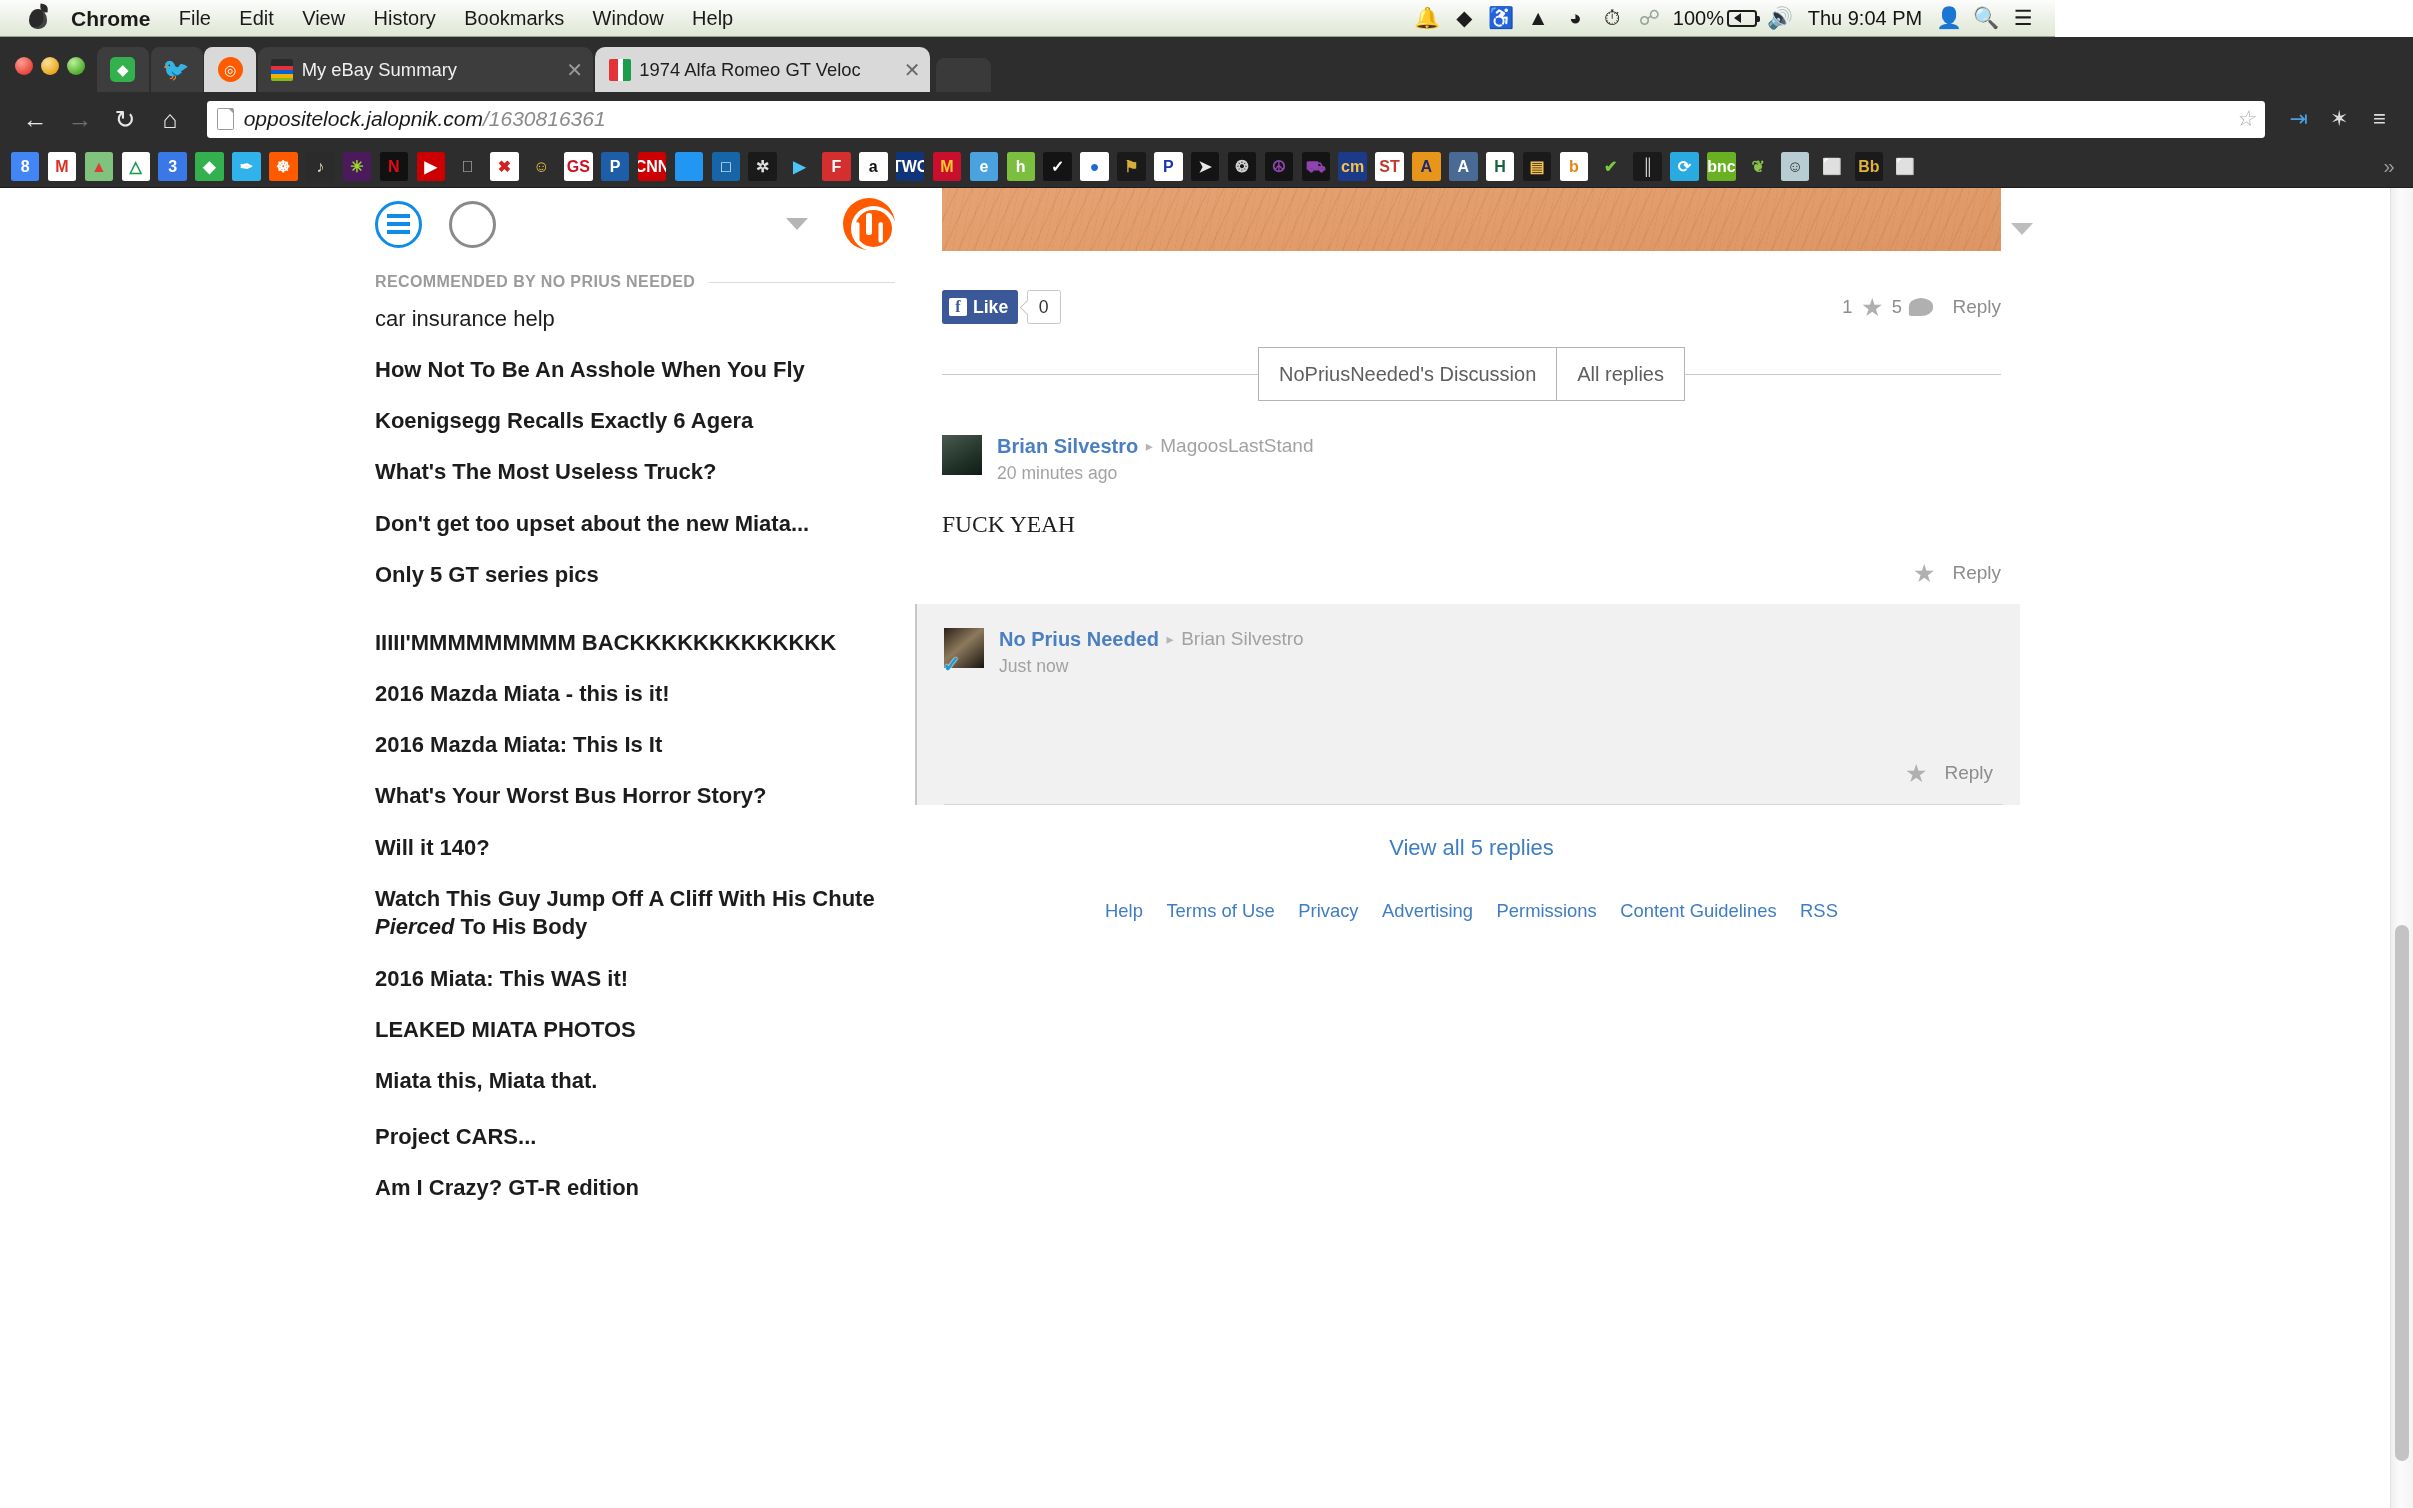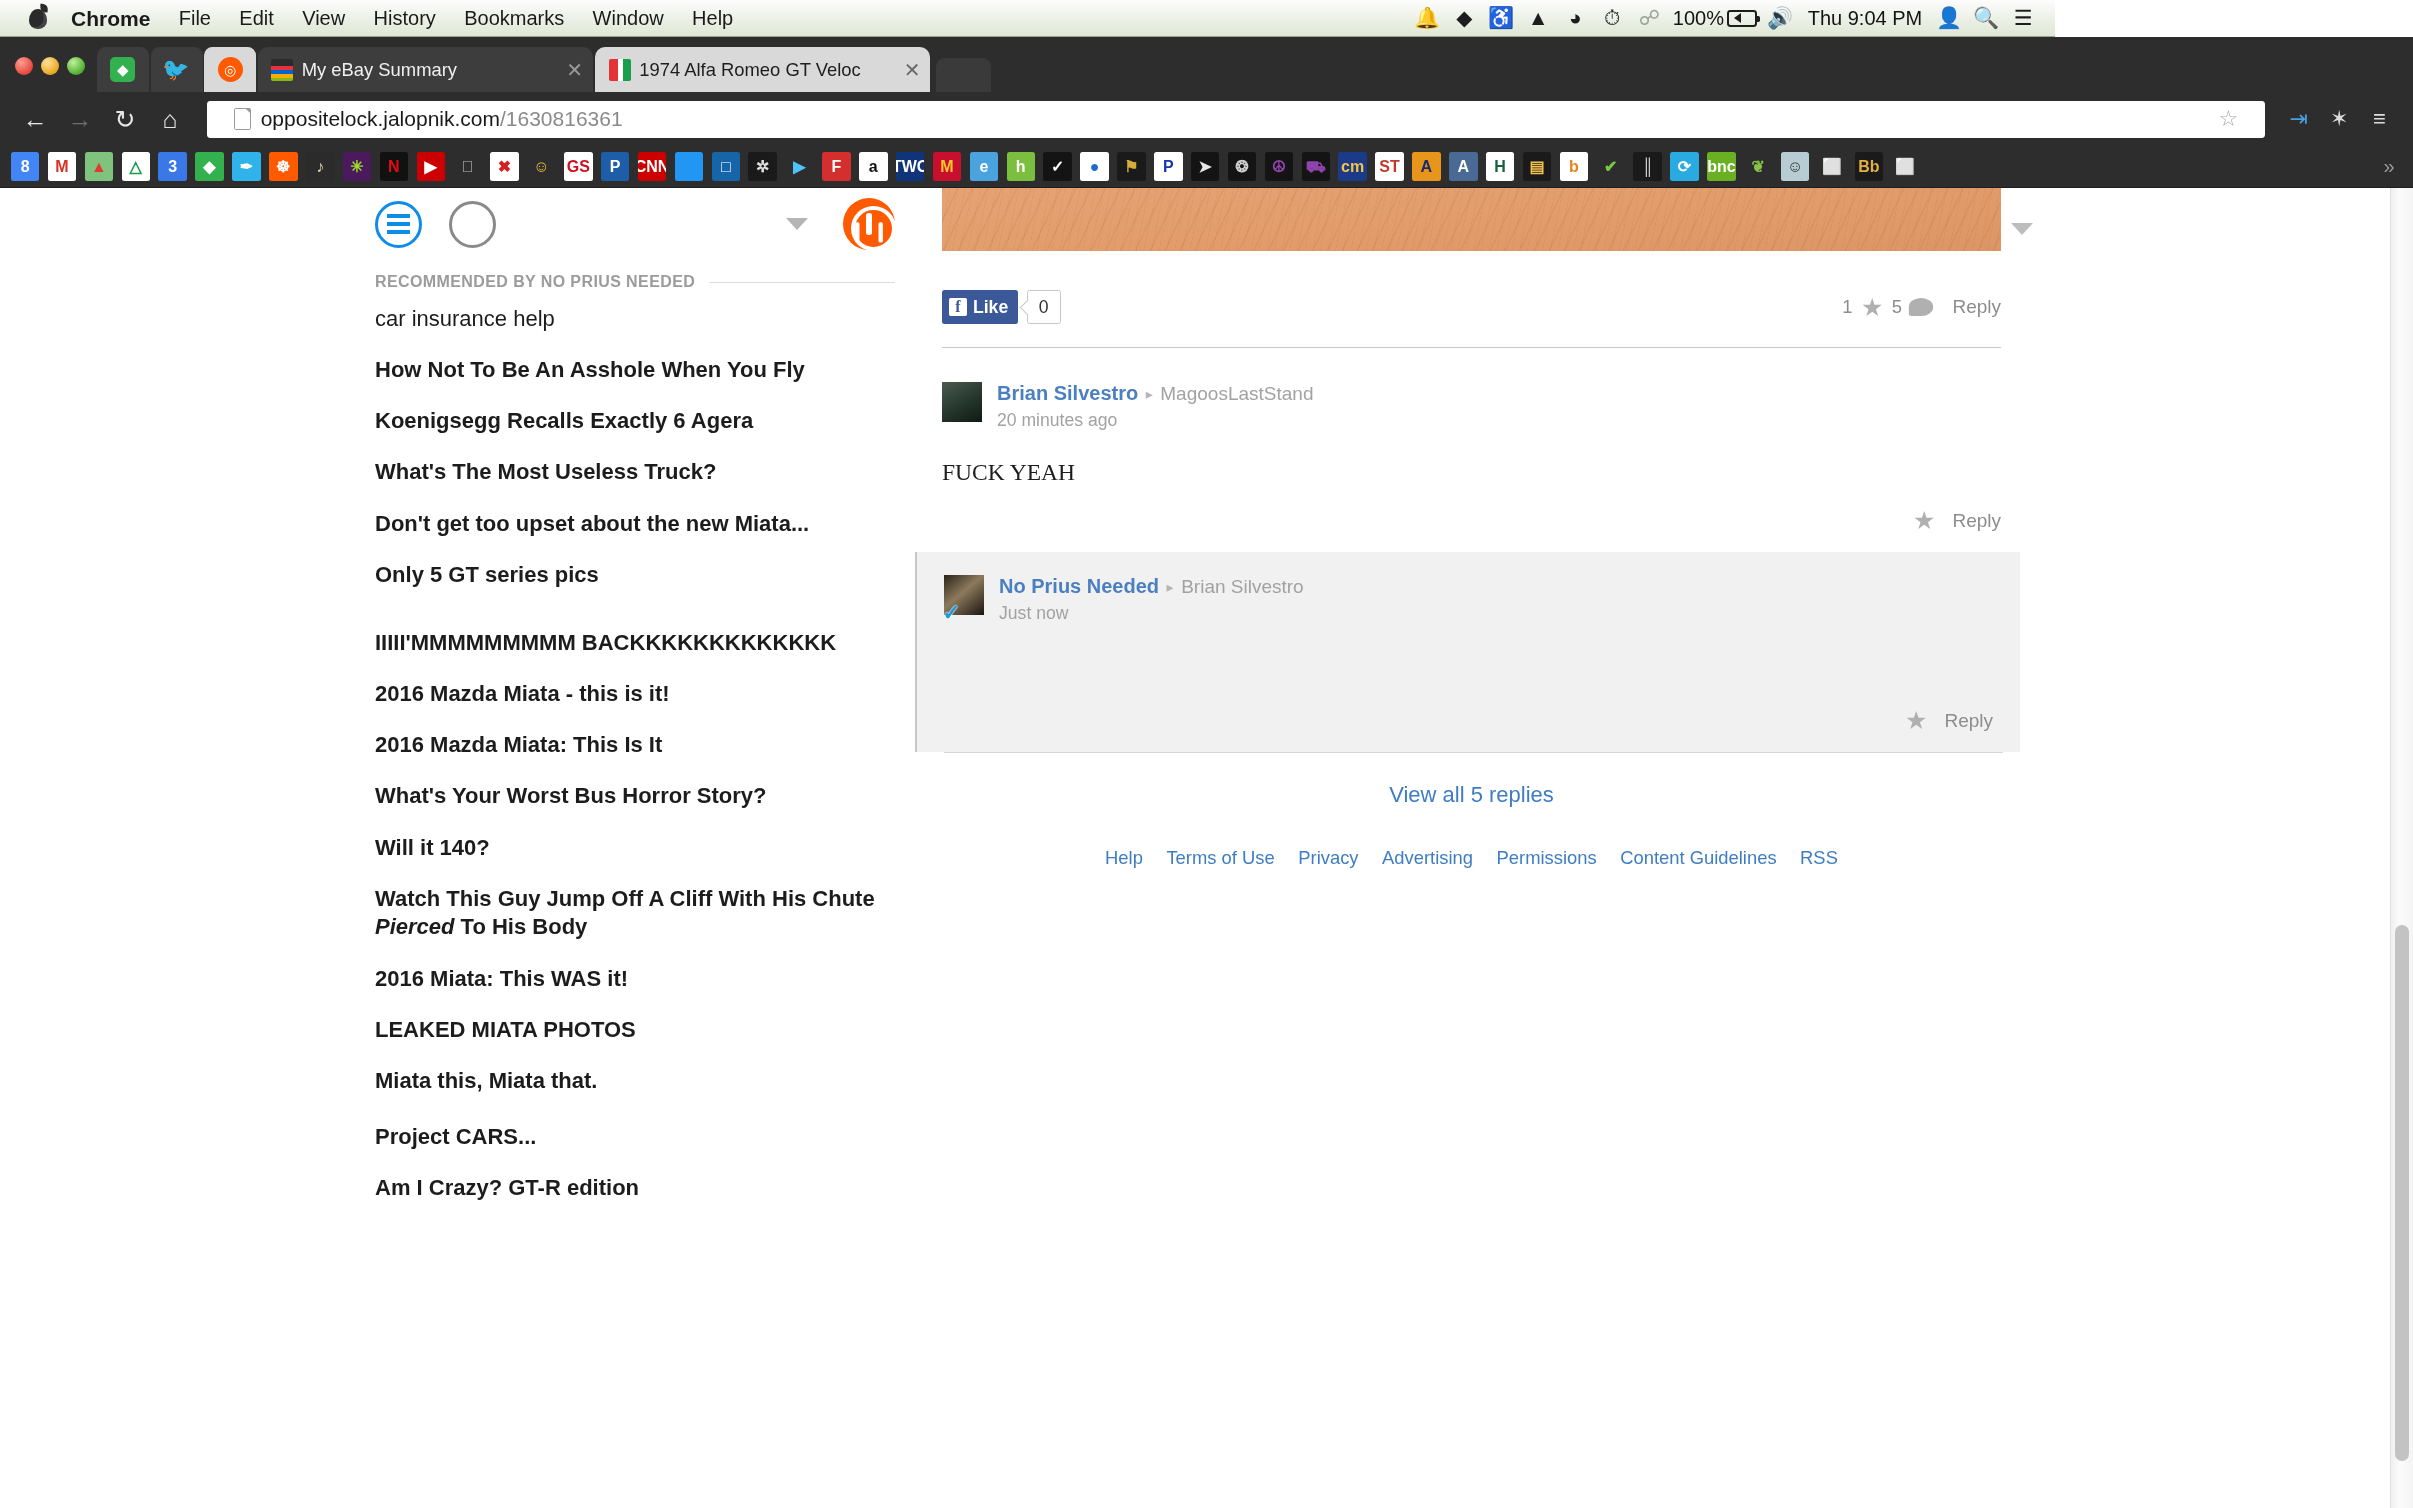--- a/index.html
+++ b/index.html
@@ -118,22 +118,23 @@
     width: 100%; height: 54px; background: #2d2d2d;
     display: flex; align-items: center; padding: 0 15px;
   }
   .nav-btn {
     width: 40px; height: 40px; display: flex; align-items: center; justify-content: center;
     color: #e6e6e6; font-size: 25px; margin-right: 5px;
   }
   .nav-btn.disabled { color: #6e6e6e; }
   #omnibox {
     flex: 1; height: 37px; background: #fff; border-radius: 3.4px;
-    display: flex; align-items: center; padding: 0 27px; margin: 0 11.7px;
+    display: flex; align-items: center; padding: 0 10px; margin: 0 11.7px;
     position: relative;
+    font-style: italic;
   }
   #omnibox .page-icon {
     width: 17px; height: 22px; background: #fff; border: 1.3px solid #9a9a9a;
     border-radius: 1.7px; margin-right: 10px; position: relative; flex: 0 0 auto;
   }
   #omnibox .page-icon::after {
     content: ""; position: absolute; right: -0.8px; top: -0.8px;
     border-left: 5.9px solid transparent; border-top: 5.9px solid #9a9a9a;
   }
   #omnibox .url { font-size: 21px; color: #1a1a1a; white-space: nowrap; }
@@ -537,20 +538,24 @@
           <span class="num">1</span>
           <span class="star-icon">★</span>
           <span class="num">5</span>
           <span class="bubble-icon"></span>
           <span class="reply-link">Reply</span>
         </div>
       </div>
 
       <div class="tabrow">
         <span class="rule"></span>
+        <div class="tabbox">
+          <div class="tbtn">NoPriusNeeded's Discussion</div>
+          <div class="tbtn">All replies</div>
+        </div>
         <span class="rule"></span>
       </div>
 
       <div class="comment">
         <div class="c-head">
           <div class="avatar"></div>
           <div class="c-meta">
             <div class="c-line1">
               <span class="c-author">Brian Silvestro</span>
               <span class="c-arrow">▸</span>

